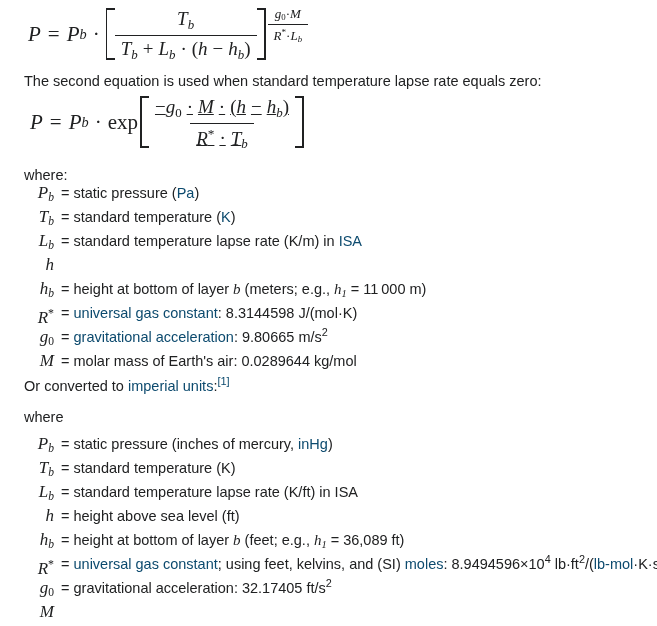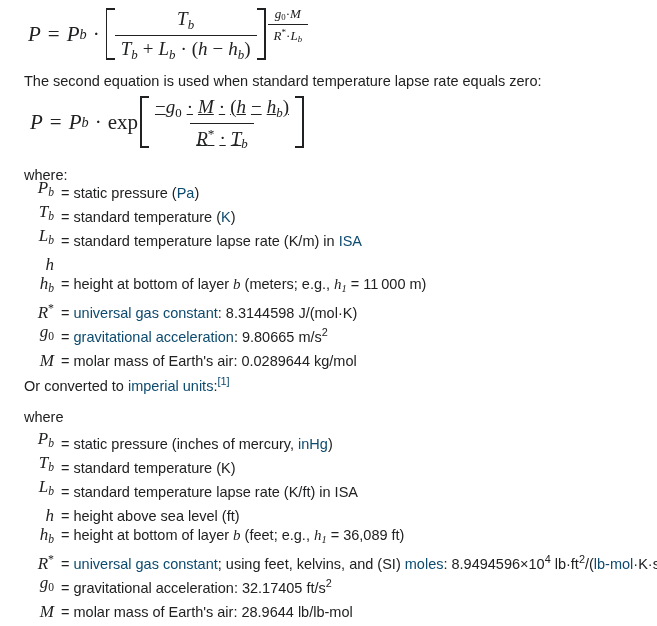--- a/index.html
+++ b/index.html
@@ -95,21 +95,21 @@
   .expo {
     font-size: 0.62em;
     align-self: flex-start;
     margin-left: 2px;
     margin-top: -2px;
   }
   
   .deflist { padding-left: 0; }
   .defrow {
     display: flex;
-    align-items: flex-end;
+    align-items: flex-start;
     line-height: 24px;
     height: 24px;
     white-space: nowrap;
   }
   .defsym {
     display: inline-block;
     width: 26px;
     text-align: right;
     font-family: "Liberation Serif", serif;
     font-size: 17px;
@@ -253,17 +253,16 @@
       <div class="defrow">
         <span class="defsym"><span class="mi">R</span><span class="sup-star">*</span></span>
         <span class="defbody"><span>= </span><a class="link">universal gas constant</a><span>; using feet, kelvins, and (SI) </span><a class="link">moles</a><span>: 8.9494596×10</span><sup class="pow">4</sup><span> lb·ft</span><sup class="pow">2</sup><span>/(</span><a class="link">lb-mol</a><span>·K·s</span></span>
       </div>
       <div class="defrow">
         <span class="defsym"><span class="mi">g</span><span class="sub-n">0</span></span>
         <span class="defbody"><span>= gravitational acceleration: 32.17405 ft/s</span><sup class="pow">2</sup></span>
       </div>
       <div class="defrow">
         <span class="defsym"><span class="mi">M</span></span>
-        <span class="defbody"><span>= molar mass of Earth's air: 28.9644 lb/lb-mol</span></span>
       </div>
     </div>
 
 </div>
 
 </body></html>

